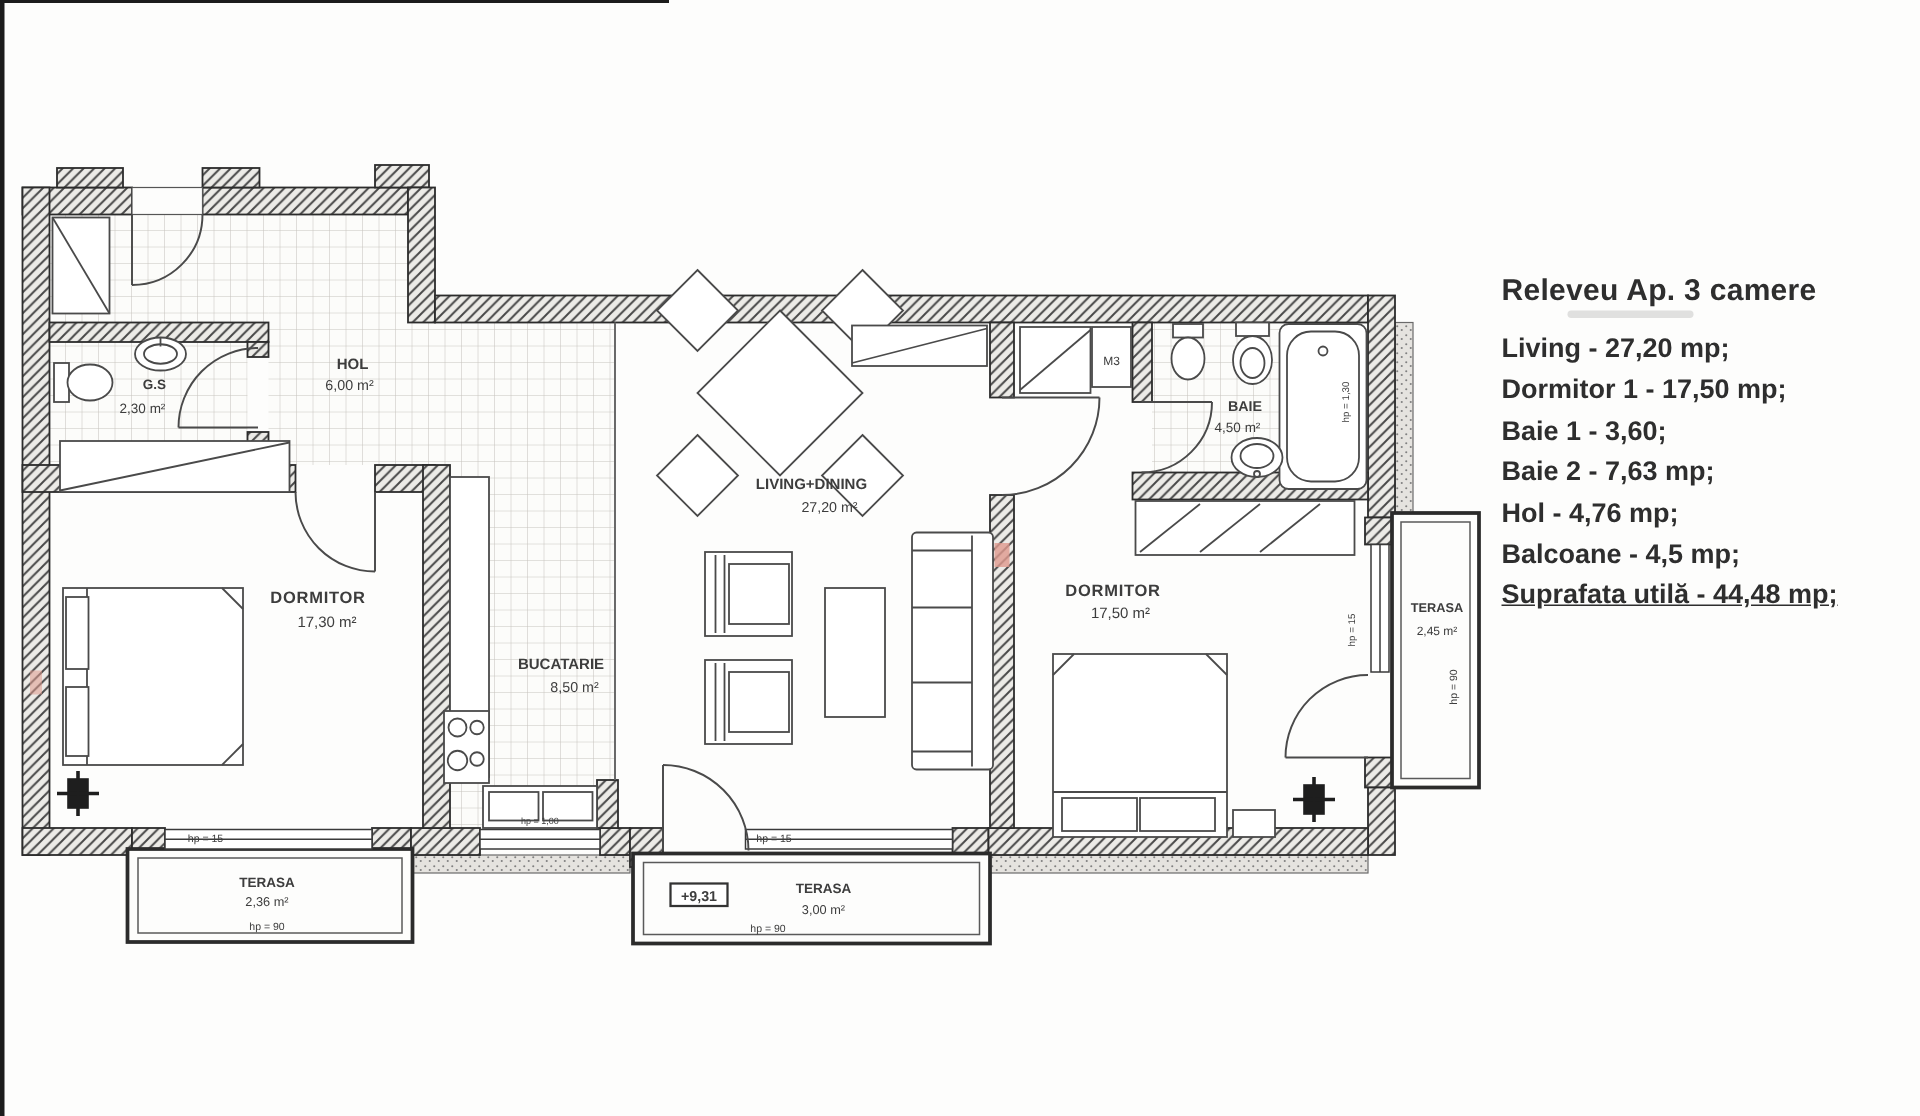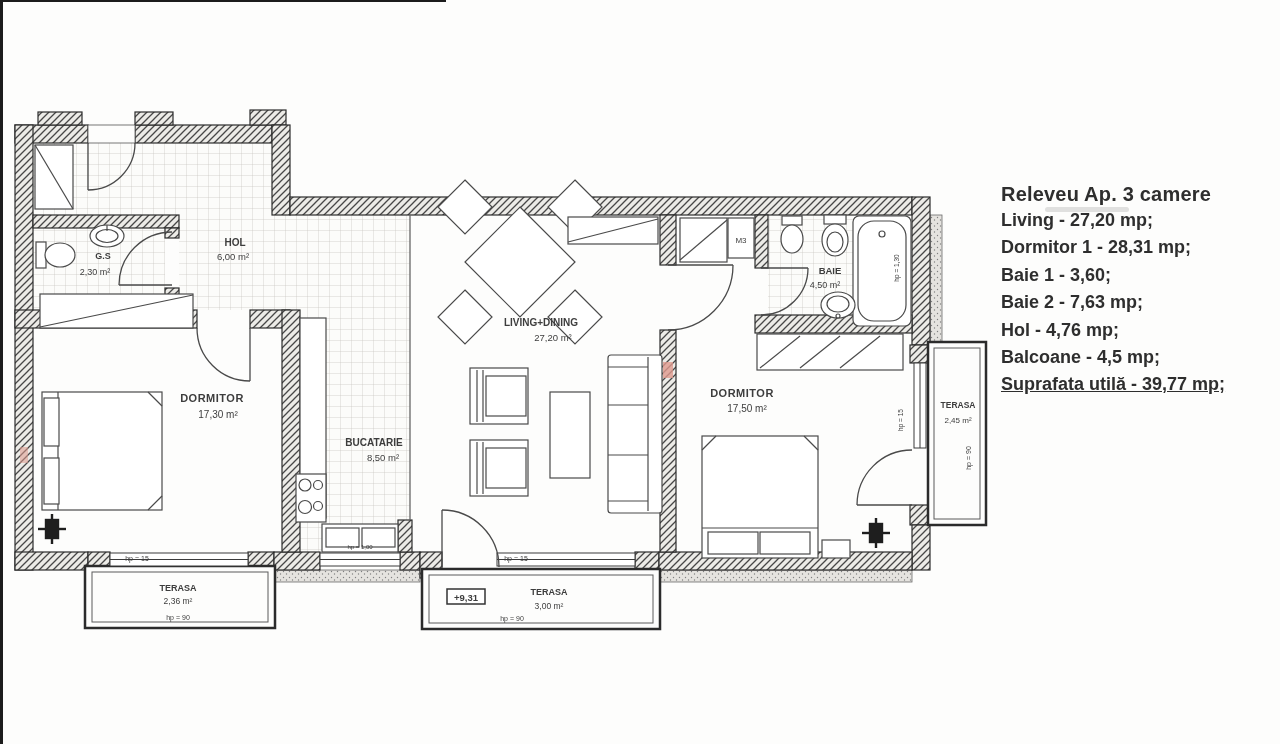--- a/index.html
+++ b/index.html
@@ -1,21 +1,21 @@
 <!DOCTYPE html>
 <html><head>
 <meta charset="utf-8">
 <style>
   html,body{margin:0;padding:0;background:#ffffff;}
   .screen{position:relative;width:1280px;height:744px;background:#fdfdfc;overflow:hidden;
           font-family:"Liberation Sans",sans-serif;}
   svg{position:absolute;left:0;top:0;}
   .plan-label{fill:#3d3d3d;font-family:"Liberation Sans",sans-serif;}
   .legend{position:absolute;left:1001px;top:183px;width:278px;color:#2e2e2e;}
-  .legend-title{font-size:20px;font-weight:700;letter-spacing:.2px;margin:0 0 1px 0;}
+  .legend-title{font-size:20px;font-weight:700;letter-spacing:.2px;margin:0 0 13px 0;}
   .legend-item{font-size:18px;line-height:27.4px;font-weight:700;white-space:nowrap;}
   .legend-total{font-size:18px;line-height:27.4px;font-weight:600;text-decoration:underline;white-space:nowrap;}
   .smudge{position:absolute;left:1045px;top:207px;width:84px;height:5px;background:#c9c9c6;opacity:.55;border-radius:3px;}
 </style>
 </head>
 <body>
 
 <div class="screen">
 
 <svg width="1280" height="744" viewBox="0 0 1280 744">
@@ -321,23 +321,23 @@
     <rect x="0" y="0" width="3" height="744" fill="#1c1c1c"></rect>
     <rect x="0" y="0" width="446" height="2" fill="#1c1c1c"></rect>
     <rect x="663" y="362" width="10" height="16" fill="#e09a8e" opacity="0.8"></rect>
     <rect x="20" y="447" width="8" height="16" fill="#e09a8e" opacity="0.55"></rect>
   </g>
 </svg>
 
 <div class="legend">
   <div class="legend-title">Releveu Ap. 3 camere</div>
   <div class="legend-item">Living - 27,20 mp;</div>
-  <div class="legend-item">Dormitor 1 - 28,31 mp;</div>
+  <div class="legend-item">Dormitor 1 - 17,50 mp;</div>
   <div class="legend-item">Baie 1 - 3,60;</div>
   <div class="legend-item">Baie 2 - 7,63 mp;</div>
   <div class="legend-item">Hol - 4,76 mp;</div>
   <div class="legend-item">Balcoane - 4,5 mp;</div>
-  <div class="legend-total">Suprafata utilă - 39,77 mp;</div>
+  <div class="legend-total">Suprafata utilă - 44,48 mp;</div>
 </div>
 
 <div class="smudge"></div>
 
 </div>
 
 </body></html>

